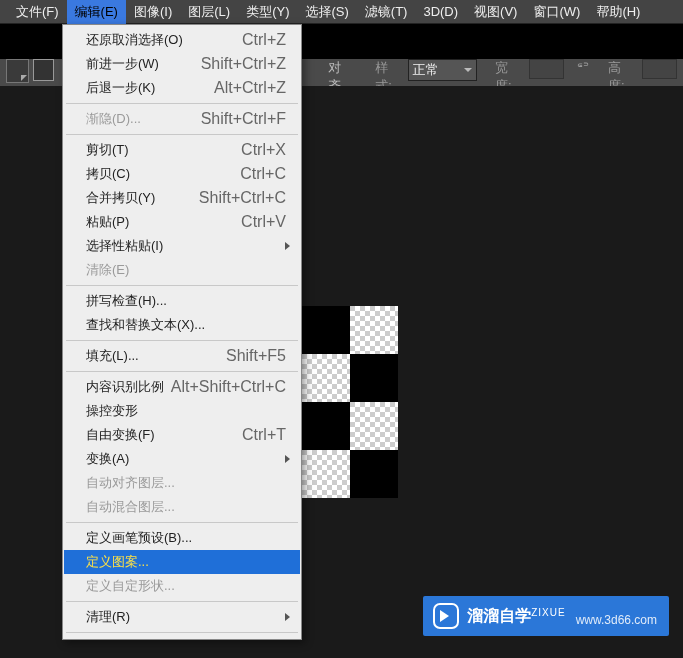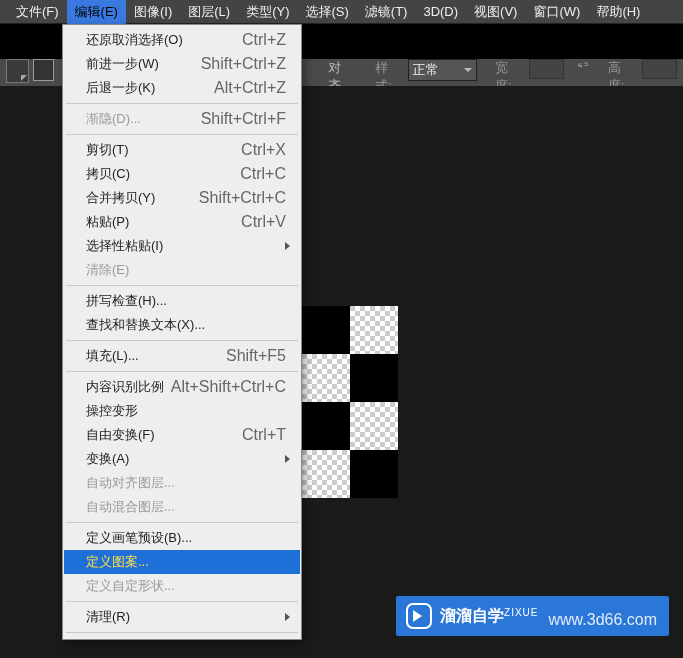--- a/index.html
+++ b/index.html
@@ -92,21 +92,21 @@
       display: flex; align-items: center; border-radius: 2px;
     }
     .wm-logo {
       width: 26px; height: 26px; border: 2px solid #fff; border-radius: 7px;
       display: flex; align-items: center; justify-content: center; margin-right: 8px;
     }
     .wm-logo::before { content: ""; border: 6px solid transparent; border-left: 9px solid #fff; margin-left: 3px; }
     .wm-text { display: flex; flex-direction: row; line-height: 1.1; }
     .wm-tag { font-size: 16px; font-weight: 600; }
     .wm-sub { font-size: 10px; letter-spacing: 1px; }
-    .wm-site { margin-left: 10px; font-size: 16px; opacity: .85; margin-top: 8px; }
+    .wm-site { margin-left: 10px; font-size: 12px; opacity: .85; margin-top: 8px; }
   </style>
 </head>
 <body>
 
 <div class="menubar">
   <span class="menubar-item">文件(F)</span>
   <span class="menubar-item open">编辑(E)</span>
   <span class="menubar-item">图像(I)</span>
   <span class="menubar-item">图层(L)</span>
   <span class="menubar-item">类型(Y)</span>

